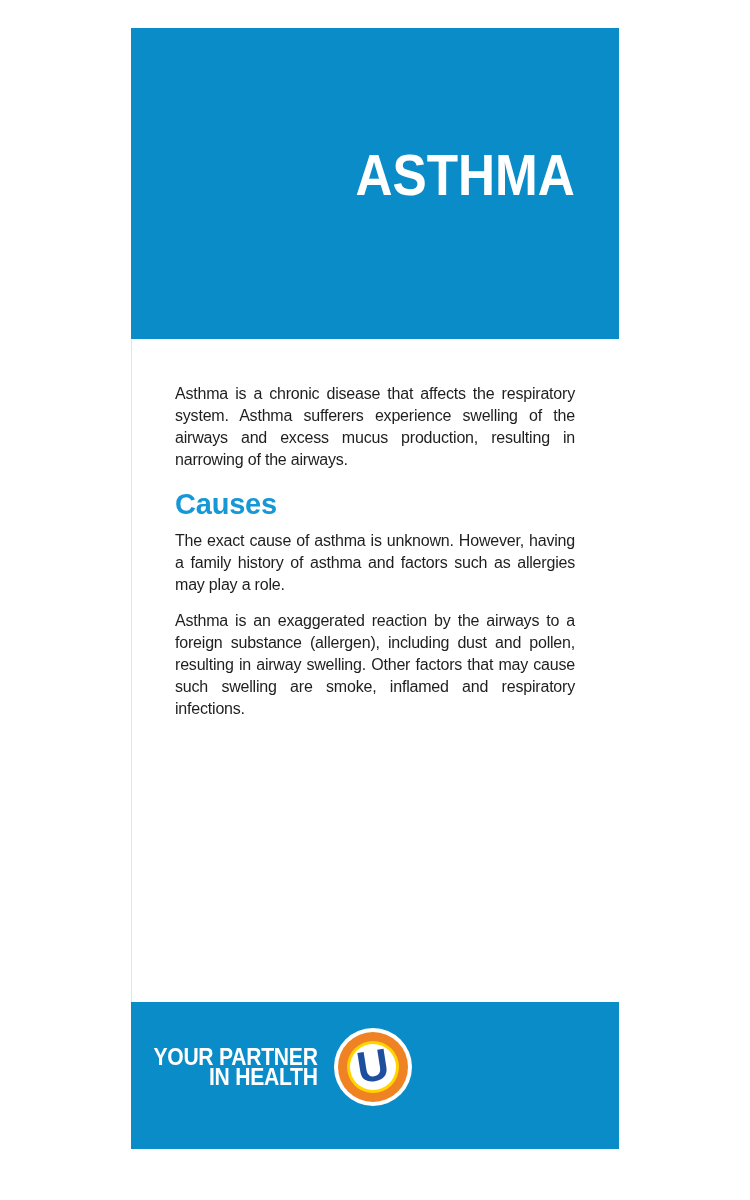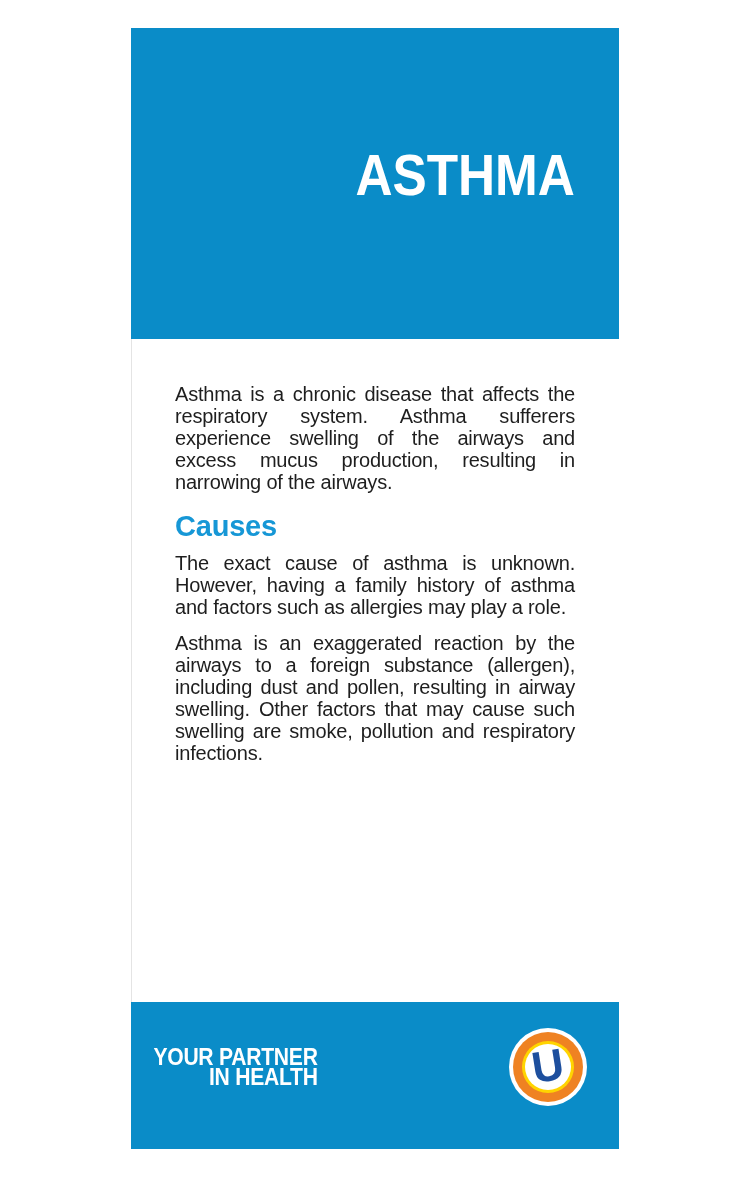--- a/index.html
+++ b/index.html
@@ -29,35 +29,35 @@
   }
 
   
   .leaf-body{
     min-height:663px;background:var(--paper);
     border-left:1px solid var(--edge-line);
     padding:44px 44px 0 43px; 
   }
   .leaf-body p{
     color:var(--text);
-    font-size:20px;line-height:22px;
+    font-size:16px;line-height:22px;
     text-align:justify;letter-spacing:-0.2px;
     margin-bottom:14px;
   }
   .section-heading{
     color:var(--heading-blue);
     font-size:29px;font-weight:bold;line-height:26px;
     margin-top:20px;margin-bottom:13px;letter-spacing:-0.2px;
   }
 
   
   .footer{
     height:147px;background:var(--brand-blue);
-    display:flex;align-items:center;justify-content:space-between;
-    padding-right:32px;padding-bottom:17px;gap:16px;
+    display:flex;align-items:center;justify-content:flex-start;
+    padding-right:56px;padding-bottom:17px;gap:16px;
   }
   .tagline{
     color:#ffffff;font-weight:bold;text-align:right;
     font-size:24px;line-height:20.5px;letter-spacing:-0.3px;
     transform:scaleX(0.88);transform-origin:right center;
     white-space:nowrap;
   }
   .logo{
     width:78px;height:78px;border-radius:50%;background:#ffffff;
     display:flex;align-items:center;justify-content:center;flex:0 0 auto;
@@ -83,21 +83,21 @@
       <div class="hero-title">ASTHMA</div>
     </div>
 
     <div class="leaf-body">
       <p>Asthma is a chronic disease that affects the respiratory system. Asthma sufferers experience swelling of the airways and excess mucus production, resulting in narrowing of the airways.</p>
 
       <h2 class="section-heading">Causes</h2>
 
       <p>The exact cause of asthma is unknown. However, having a family history of asthma and factors such as allergies may play a role.</p>
 
-      <p>Asthma is an exaggerated reaction by the airways to a foreign substance (allergen), including dust and pollen, resulting in airway swelling. Other factors that may cause such swelling are smoke, pollution and respiratory infections.</p>
+      <p>Asthma is an exaggerated reaction by the airways to a foreign substance (allergen), including dust and pollen, resulting in airway swelling. Other factors that may cause such swelling are smoke, inflamed and respiratory infections.</p>
 
     </div>
 
     <div class="footer">
       <div class="tagline">
         <div>YOUR PARTNER</div>
         <div>IN HEALTH</div>
       </div>
 
       <div class="logo">

